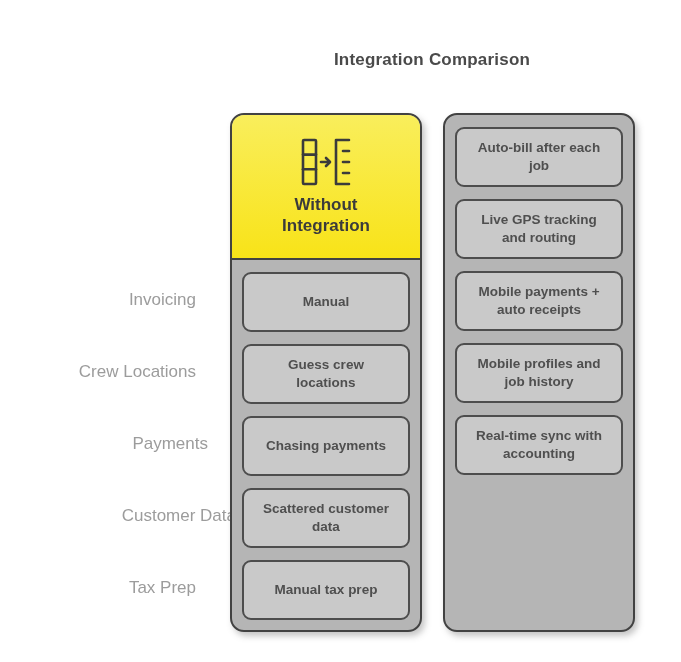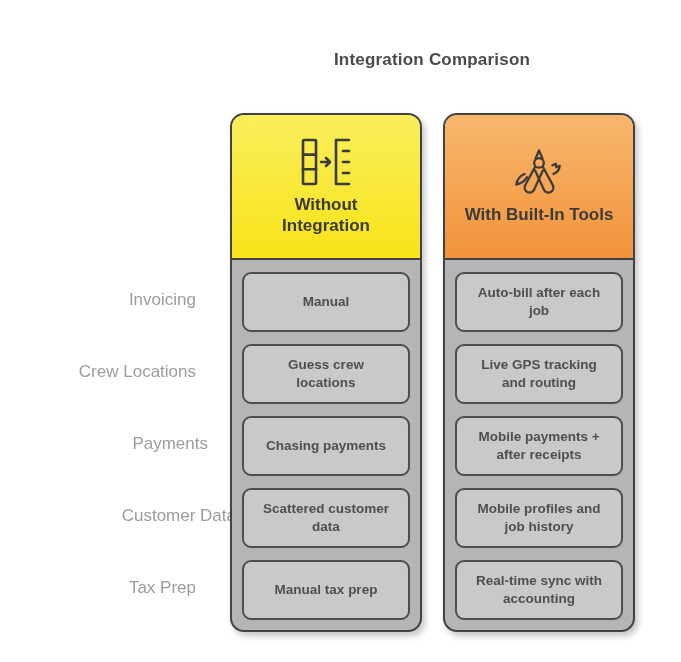--- a/index.html
+++ b/index.html
@@ -141,37 +141,22 @@
     <div class="col-body">
       <div class="cell">Manual</div>
       <div class="cell">Guess crew locations</div>
       <div class="cell">Chasing payments</div>
       <div class="cell">Scattered customer data</div>
       <div class="cell">Manual tax prep</div>
     </div>
   </div>
 
   <div class="column col-with">
-    <div class="col-header header-orange">
-      <span class="icon-wrap">
-        <svg viewBox="0 0 56 54" width="54" height="52" aria-hidden="true">
-          <g class="stroke" style="stroke-width:2.4">
-            <path d="M24.5 12 L28 3.5 L31.5 12"></path>
-            <circle cx="28" cy="16.5" r="5"></circle>
-            <path d="M24 20.5 L13.5 40 a5.2 5.2 0 0 0 9.2 4.8 L32 24.5"></path>
-            <path d="M32 20.5 L42.5 40 a5.2 5.2 0 0 1 -9.2 4.8 L24 24.5"></path>
-            <path d="M13 28 Q5.5 31 4.5 39 Q12 37 15.5 31.5"></path>
-            <path d="M43 28 q6 -2 6.5 -8.5 l-3.5 1.5 l-0.5 -3.5 l-3.5 1.5"></path>
-          </g>
-        </svg>
-      </span>
-      <div class="header-label">With Built-In Tools</div>
-    </div>
     <div class="col-body">
       <div class="cell">Auto-bill after each job</div>
       <div class="cell">Live GPS tracking and routing</div>
-      <div class="cell">Mobile payments + after receipts</div>
+      <div class="cell">Mobile payments + auto receipts</div>
       <div class="cell">Mobile profiles and job history</div>
       <div class="cell">Real-time sync with accounting</div>
     </div>
   </div>
 
 </div>
 
 </body></html>

